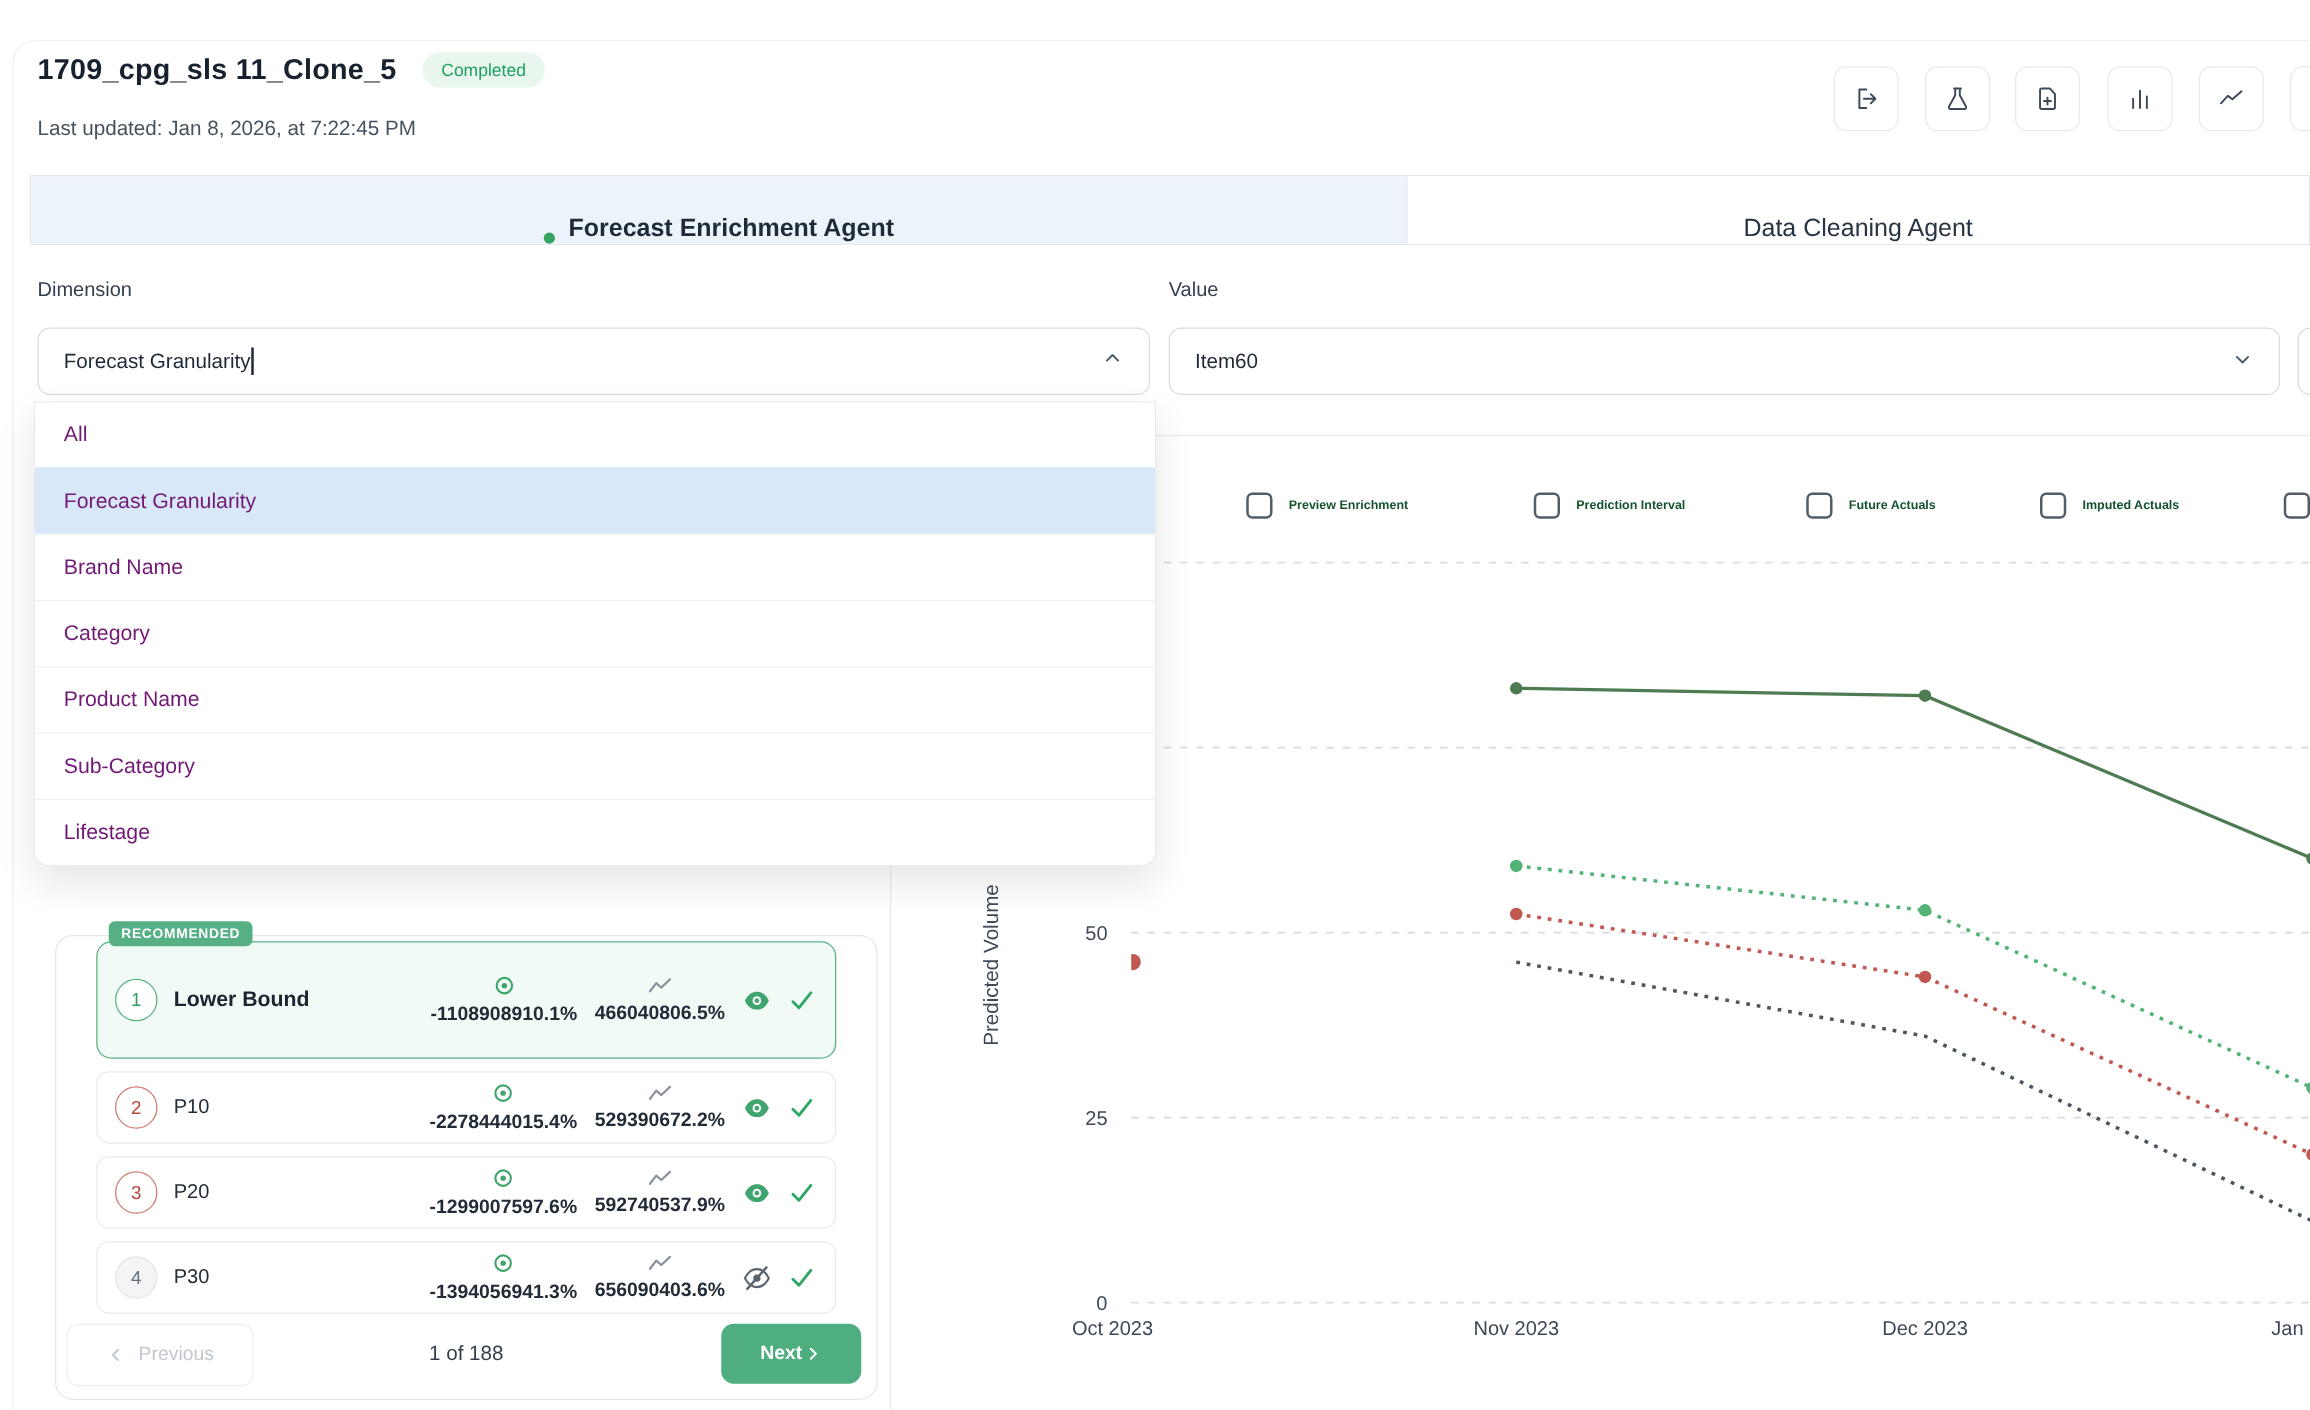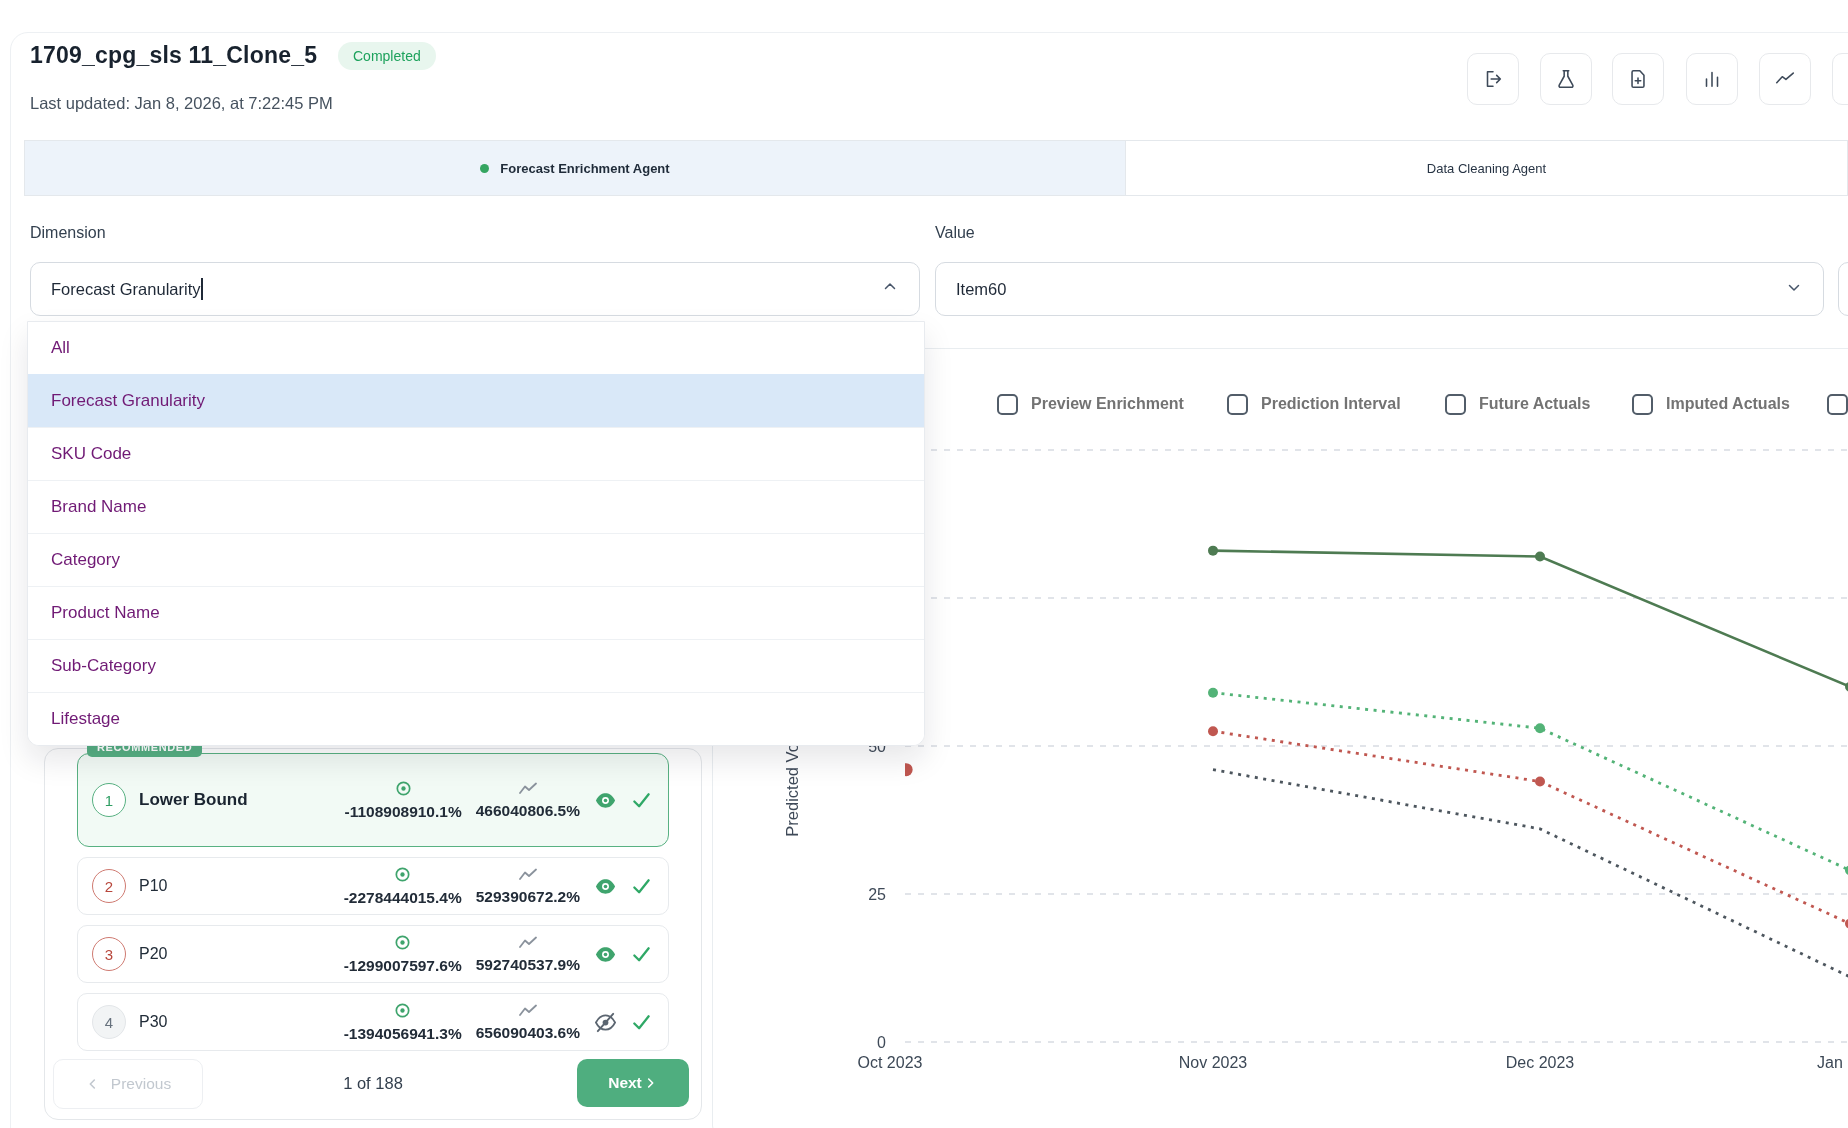--- a/index.html
+++ b/index.html
@@ -9,21 +9,21 @@
 
   
   .page-title{position:absolute;left:30px;top:42px;font-size:23px;font-weight:700;color:#18222e;letter-spacing:.2px;}
   .status-badge{position:absolute;left:338px;top:42px;height:28px;display:inline-flex;align-items:center;padding:0 15px;background:#e8f6ee;color:#1da25c;border-radius:999px;font-size:14px;font-weight:500;}
   .updated{position:absolute;left:30px;top:94px;font-size:16.5px;color:#46525f;}
   .tool-btn{position:absolute;top:53px;width:50px;height:50px;border:1px solid #e7e9ec;border-radius:10px;background:#fff;display:flex;align-items:center;justify-content:center;}
   .tool-btn svg{stroke:#3e4a59;fill:none;stroke-width:1.7;stroke-linecap:round;stroke-linejoin:round;}
 
   
   .tabs{position:absolute;left:24px;top:140px;width:1824px;height:56px;border:1px solid #e4e8ec;display:flex;box-sizing:border-box;}
-  .tab{display:flex;align-items:center;justify-content:center;font-size:13px;}
+  .tab{display:flex;align-items:flex-end;justify-content:center;font-size:20px;}
   .tab.active{width:1100px;background:#edf3fa;font-weight:600;color:#1f2b39;}
   .tab.inactive{flex:1;background:#fff;border-left:1px solid #e4e8ec;font-weight:500;color:#273444;}
   .tab-dot{width:9px;height:9px;border-radius:50%;background:#35a561;margin-right:11px;}
 
   
   .field-label{position:absolute;top:224px;font-size:16px;font-weight:500;color:#33404f;}
   .combo{position:absolute;top:262px;height:54px;border:1px solid #d6dbe1;border-radius:10px;background:#fff;display:flex;align-items:center;padding:0 20px;box-sizing:border-box;font-size:16.5px;color:#1f2937;}
   .combo .chev{margin-left:auto;}
   .caret{display:inline-block;width:1.5px;height:22px;background:#1f2937;margin-left:1px;}
   .combo svg{stroke:#475569;fill:none;stroke-width:2;stroke-linecap:round;stroke-linejoin:round;}
@@ -32,21 +32,21 @@
   .dropdown{position:absolute;left:27px;top:321px;width:896px;background:#fff;border:1px solid #e8ebef;border-radius:0 0 12px 12px;box-shadow:0 14px 30px rgba(15,23,42,.10);z-index:50;overflow:hidden;}
   .dd-option{height:52px;display:flex;align-items:center;padding-left:23px;font-size:17px;color:#701a75;background:#fff;}
   .dd-option + .dd-option{border-top:1px solid #eef1f4;}
   .dd-option.active{background:#d9e8f8;border-top-color:#d9e8f8;}
 
   
   .chart-card{position:absolute;left:712px;top:348px;width:1150px;height:790px;border:1px solid #e9edf0;border-radius:14px;}
   #chart{position:absolute;left:0;top:0;z-index:2;}
   .cb-item{position:absolute;top:392px;display:flex;align-items:center;height:24px;z-index:3;}
   .cb{width:21px;height:21px;border:2px solid #525d69;border-radius:5px;background:#fff;box-sizing:border-box;flex:0 0 auto;}
-  .cb-label{margin-left:13px;font-size:16px;font-weight:600;color:#737373;white-space:nowrap;}
+  .cb-label{margin-left:13px;font-size:10px;font-weight:600;color:#14532d;white-space:nowrap;}
 
   
   .panel{position:absolute;left:44px;top:748px;width:656px;height:370px;background:#fff;border:1px solid #e4e7ea;border-radius:14px;z-index:10;}
   .rec-badge{position:absolute;left:42px;top:-12px;background:#56b083;color:#fff;font-size:11px;font-weight:700;letter-spacing:.6px;padding:4px 10px;border-radius:5px;z-index:12;}
   .result-card{position:absolute;left:32px;width:592px;box-sizing:border-box;display:flex;align-items:center;padding:0 16px 0 14px;background:#fff;border:1px solid #e7eaed;border-radius:10px;}
   .result-card.recommended{top:4px;height:94px;background:#f2faf5;border:1.5px solid #58b182;border-radius:12px;}
   .rank{width:34px;height:34px;border-radius:50%;display:flex;align-items:center;justify-content:center;font-size:15px;box-sizing:border-box;flex:0 0 auto;margin-right:13px;background:#fff;}
   .v-green .rank{border:1.5px solid #58b182;color:#2f9e63;}
   .v-red .rank{border:1.5px solid #cf7a71;color:#b8473c;}
   .v-gray .rank{border:1px solid #e3e6e9;background:#f2f4f5;color:#66717d;}
@@ -357,20 +357,19 @@
       <span>Next</span>
       <svg width="16" height="16" viewBox="0 0 24 24">
           <path d="M10 6 L16 12 L10 18" fill="none" stroke="#fff" stroke-width="2.4" stroke-linecap="round" stroke-linejoin="round"></path>
         </svg>
     </div>
   </div>
 
   <div class="dropdown" id="dd">
       <div class="dd-option">All</div>
       <div class="dd-option active">Forecast Granularity</div>
-      <div class="dd-option">SKU Code</div>
       <div class="dd-option">Brand Name</div>
       <div class="dd-option">Category</div>
       <div class="dd-option">Product Name</div>
       <div class="dd-option">Sub-Category</div>
       <div class="dd-option">Lifestage</div>
     </div>
 </div>
 
 </body></html>

